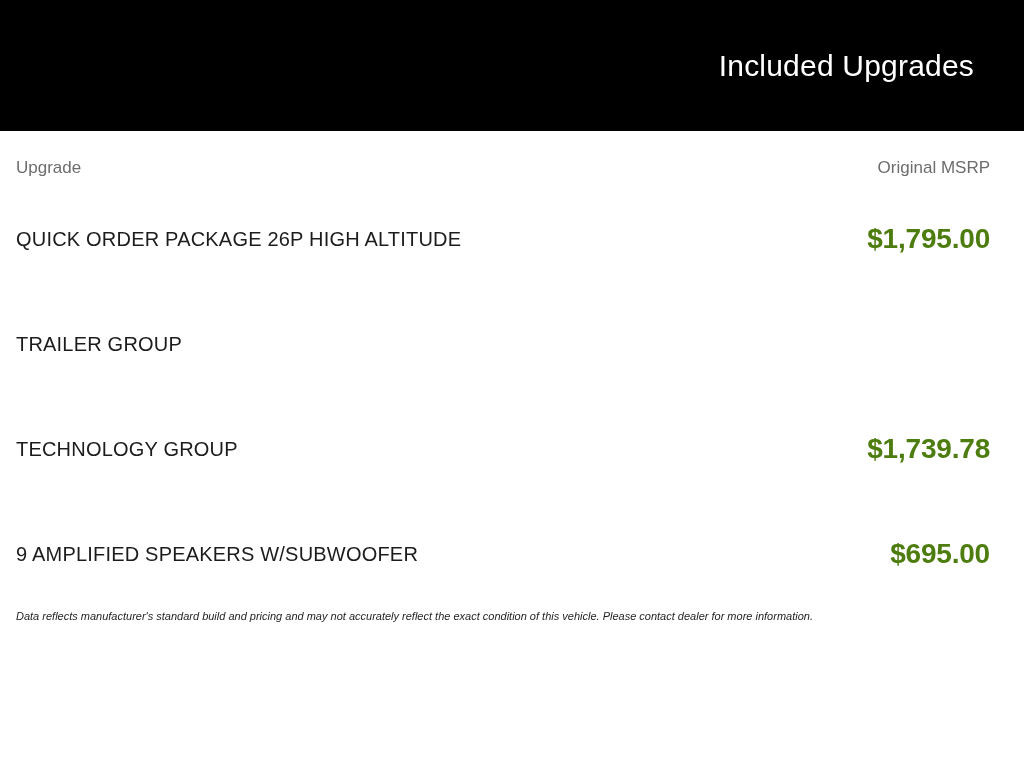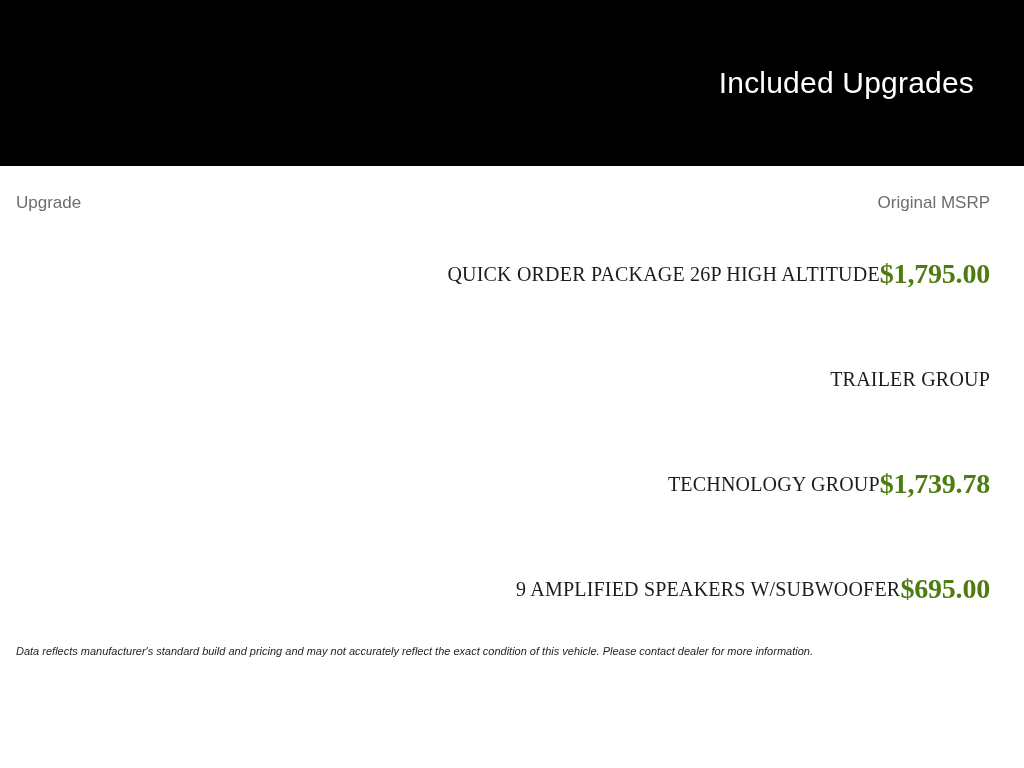--- a/index.html
+++ b/index.html
@@ -4,21 +4,21 @@
 <style>
   * { margin: 0; padding: 0; box-sizing: border-box; }
   html, body {
     width: 1024px;
     height: 768px;
     background: #ffffff;
     font-family: "Liberation Sans", sans-serif;
     overflow: hidden;
   }
   .top-banner {
-    height: 166px;
+    height: 131px;
     width: 100%;
     background: #000000;
     display: flex;
     align-items: center;
     justify-content: flex-end;
     padding: 0 50px;
     text-align: center;
   }
   .page-title {
     color: #ffffff;
@@ -43,22 +43,21 @@
     color: #6d6d6d;
     line-height: 1;
   }
   .rows {
     margin-top: 9px;
   }
   .row {
     height: 105px;
     display: flex;
     align-items: center;
-    justify-content: flex-end;
-    font-family: Liberation Serif, serif;
+    justify-content: space-between;
   }
   .upgrade-name {
     font-size: 20px;
     color: #1c1c1c;
     letter-spacing: 0.2px;
     line-height: 1;
   }
   .upgrade-price {
     font-size: 28px;
     font-weight: 700;

